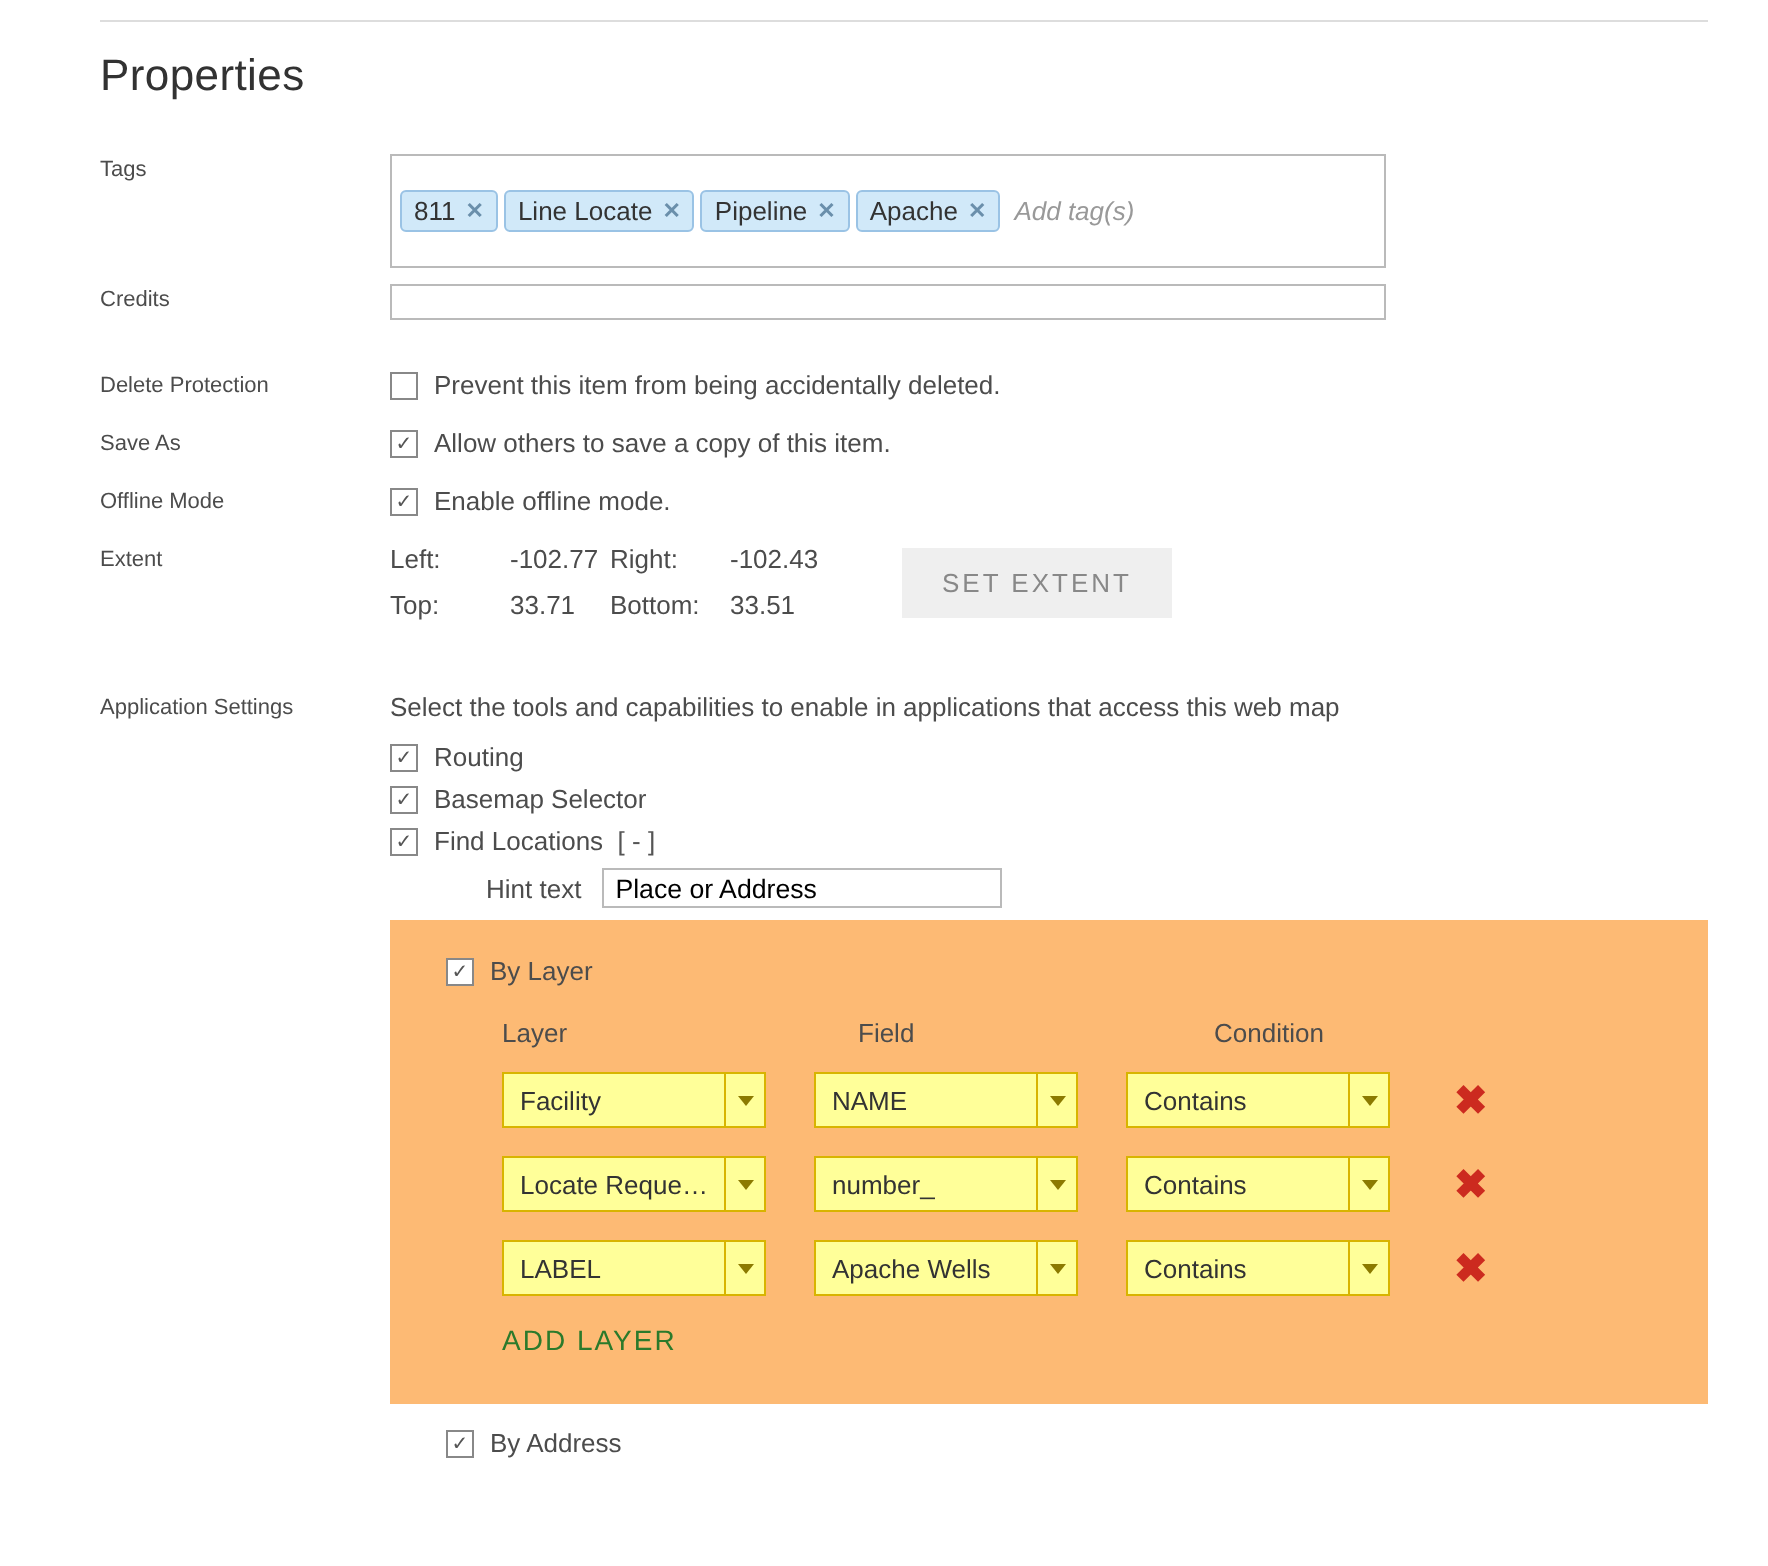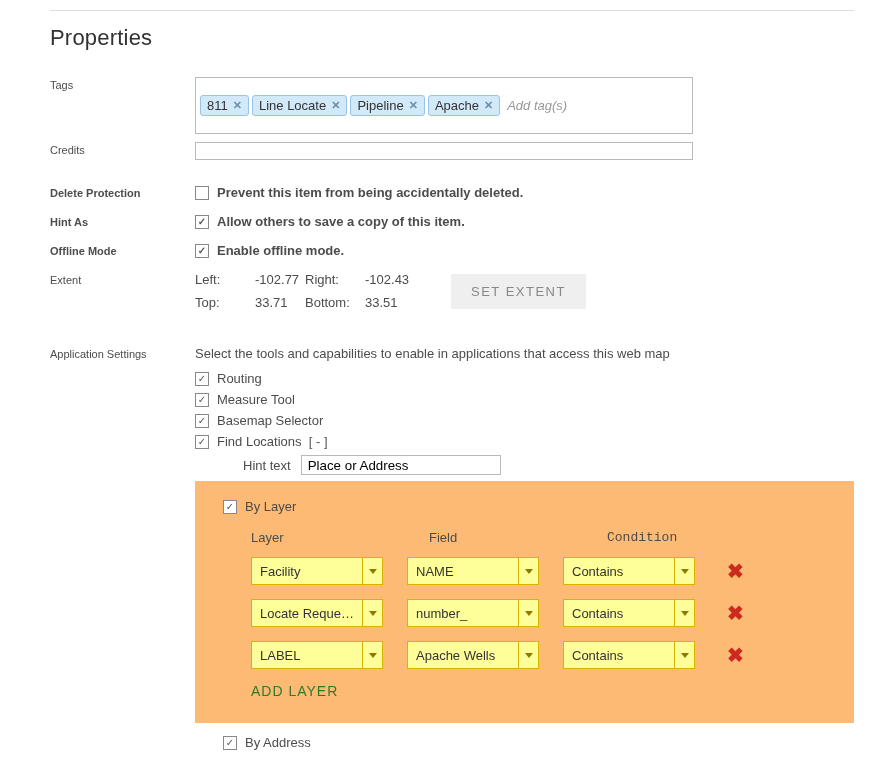--- a/index.html
+++ b/index.html
@@ -123,21 +123,21 @@
   
   .highlight {
     background: #fdba74;
     padding: 18px 20px 24px 28px;
     margin-left: 0;
   }
   .bylayer-cb-row { display:flex; align-items:center; margin-bottom:16px;}
   .cols-head { display:flex; margin-left: 28px; margin-bottom: 12px; }
   .col-l { width: 178px; }
   .col-f { width: 178px; }
-  .col-c { width: 178px; font-family: Liberation Mono, monospace; }
+  .col-c { width: 178px; }
   .layer-row { display:flex; align-items:center; margin-left: 28px; margin-bottom: 14px; }
   .dd {
     display:flex; align-items:center;
     border: 1px solid #d8b400;
     background: #ffff99;
     width: 132px; height: 28px;
     margin-right: 24px;
   }
   .dd .dd-val { flex:1; padding: 0 8px; font-size: 13px; color:#333; white-space:nowrap; overflow:hidden; text-overflow:ellipsis; }
   .dd .dd-arrow {
@@ -161,21 +161,21 @@
   .add-layer {
     margin-left: 28px;
     color: #2b7a2b;
     font-size: 14px;
     letter-spacing: 1px;
     margin-top: 8px;
   }
   .byaddr-row { display:flex; align-items:center; margin-top:12px; margin-left:28px;}
   .collapse { color:#555; }
   .spacer14{height:14px;}
-  .row-mt{margin-top:3px;font-weight:bold;}
+  .row-mt{margin-top:3px;}
 </style>
 </head>
 <body>
 
 <div class="container">
   <hr class="hr-top">
 
   <h2 class="section-title">Properties</h2>
 
   <div class="row">
@@ -216,21 +216,21 @@
     <div class="label-col">Delete Protection</div>
     <div class="field-col">
       <div class="cb-row">
         <span class="cb"></span>
         <span>Prevent this item from being accidentally deleted.</span>
       </div>
     </div>
   </div>
 
   <div class="row row-mt">
-    <div class="label-col">Hint As</div>
+    <div class="label-col">Save As</div>
     <div class="field-col">
       <div class="cb-row">
         <span class="cb checked"></span>
         <span>Allow others to save a copy of this item.</span>
       </div>
     </div>
   </div>
 
   <div class="row row-mt">
     <div class="label-col">Offline Mode</div>
@@ -268,24 +268,20 @@
     <div class="label-col">Application Settings</div>
     <div class="field-col">
       <span class="appset-intro">Select the tools and capabilities to enable in applications that access this web map</span>
 
       <div class="cb-row">
         <span class="cb checked"></span>
         <span>Routing</span>
       </div>
       <div class="cb-row">
         <span class="cb checked"></span>
-        <span>Measure Tool</span>
-      </div>
-      <div class="cb-row">
-        <span class="cb checked"></span>
         <span>Basemap Selector</span>
       </div>
       <div class="cb-row">
         <span class="cb checked"></span>
         <span>Find Locations</span>
         <span>&nbsp;&nbsp;</span>
         <span class="collapse">[ - ]</span>
       </div>
 
       <div class="hint-row indent-2">

